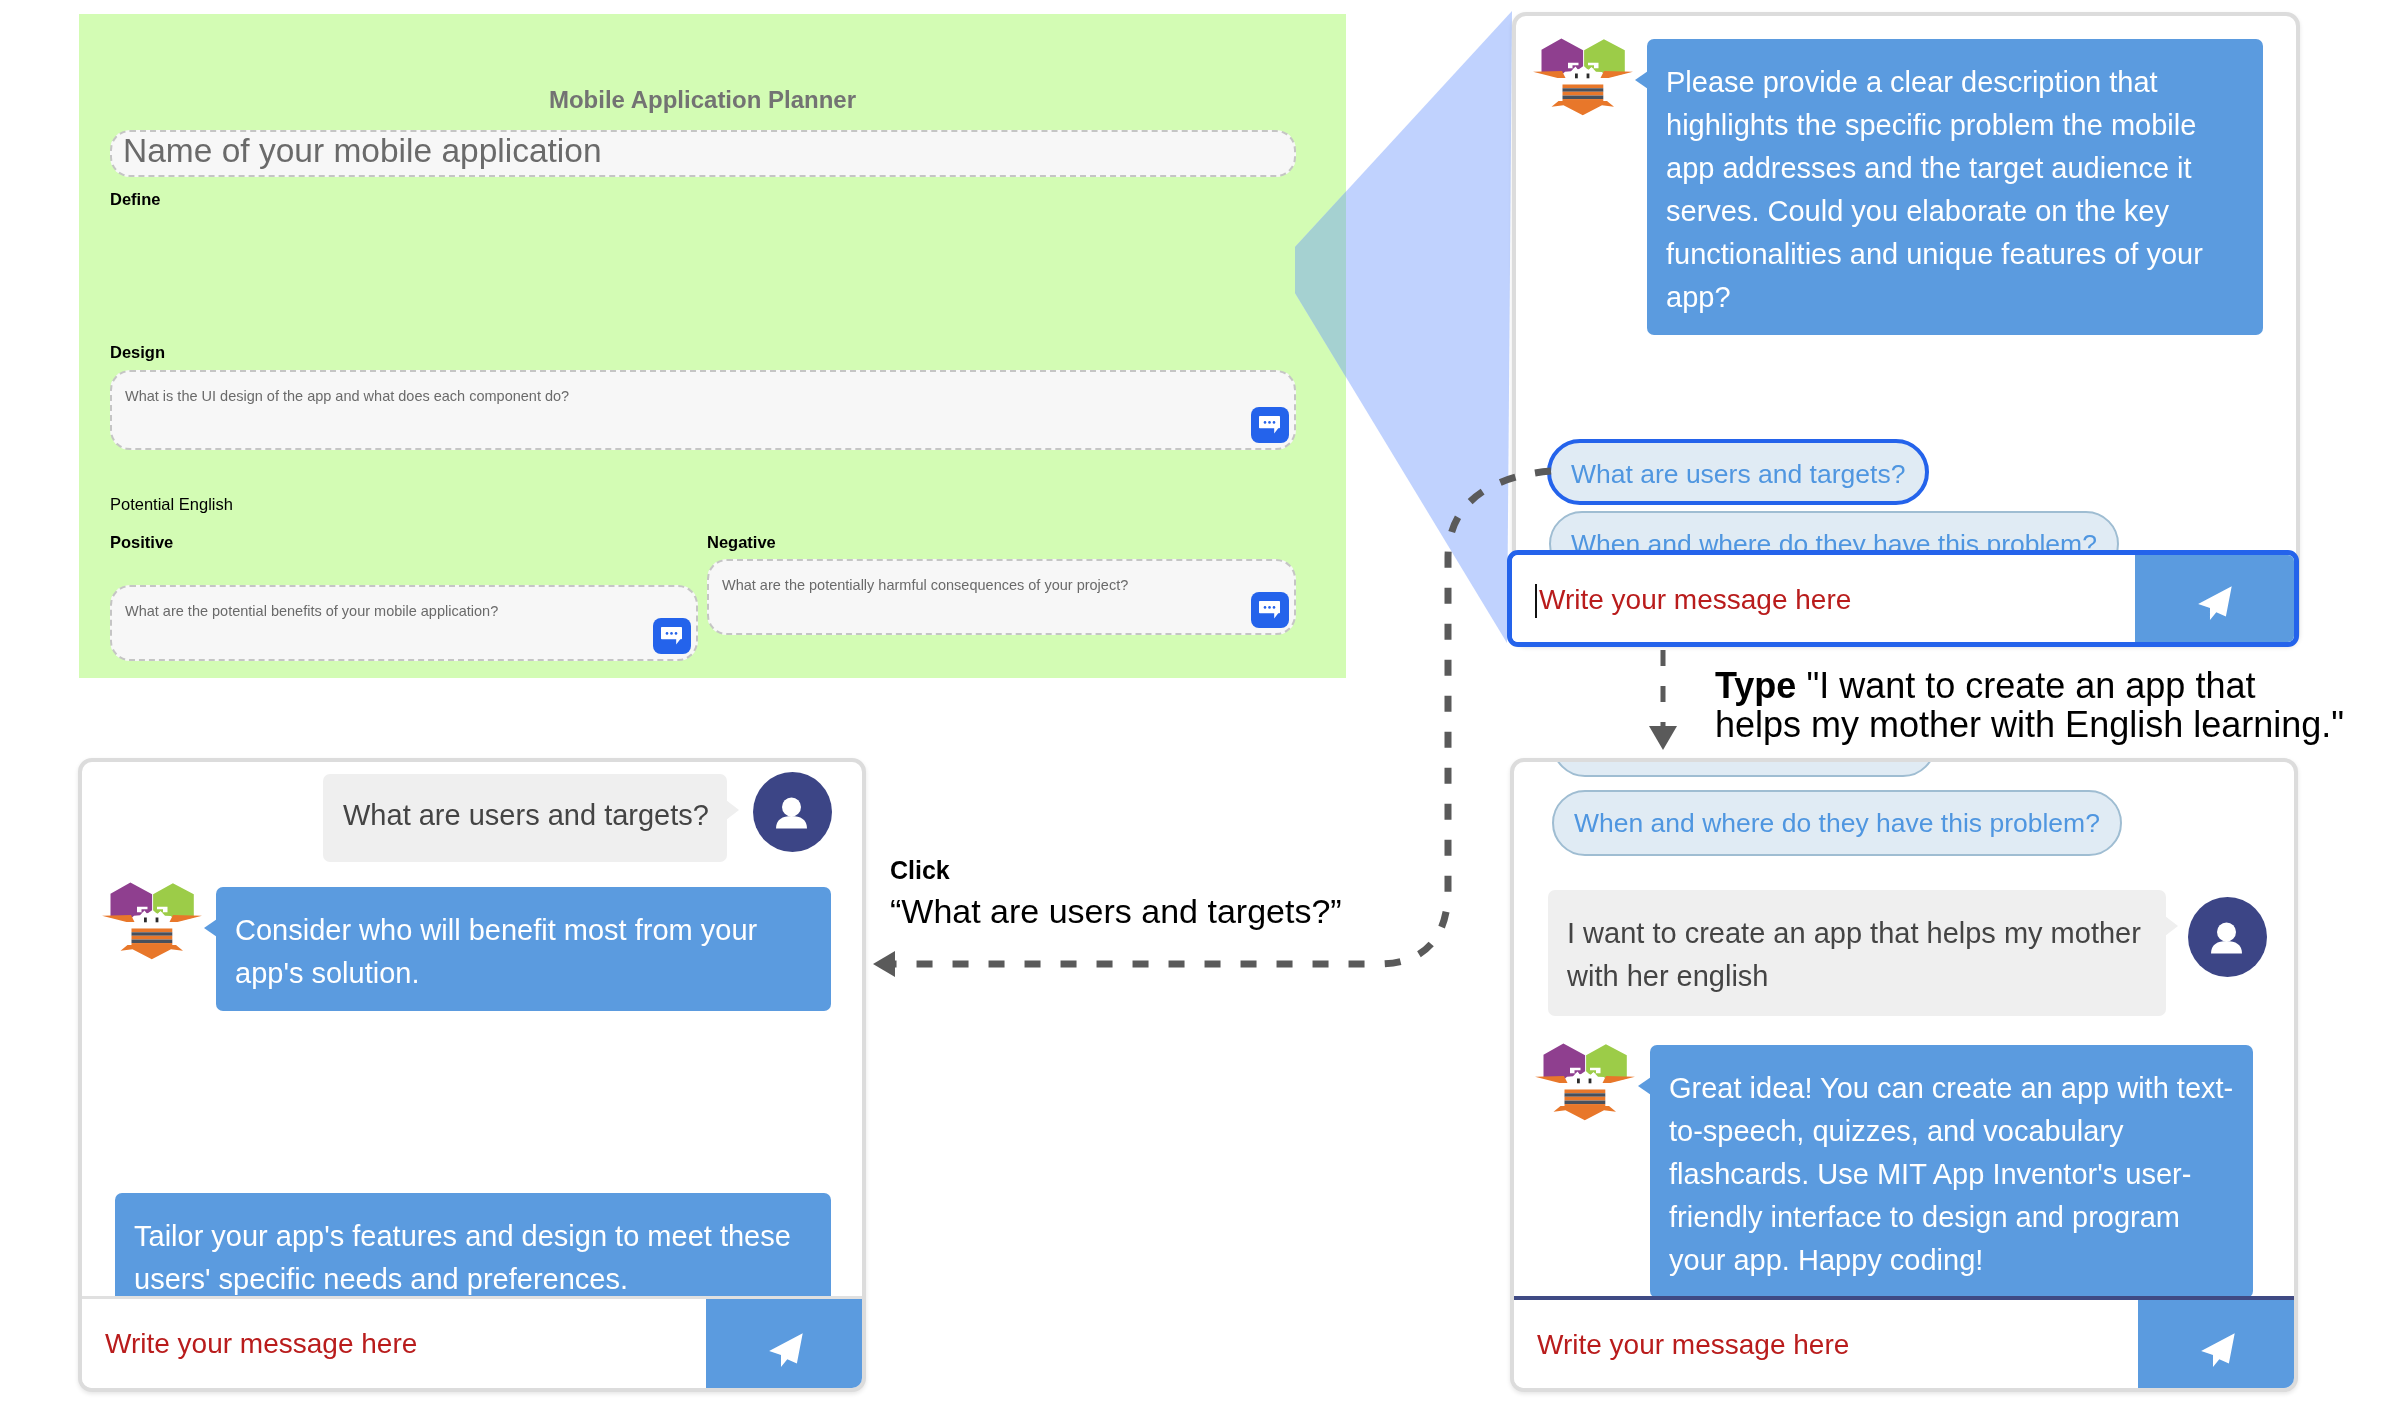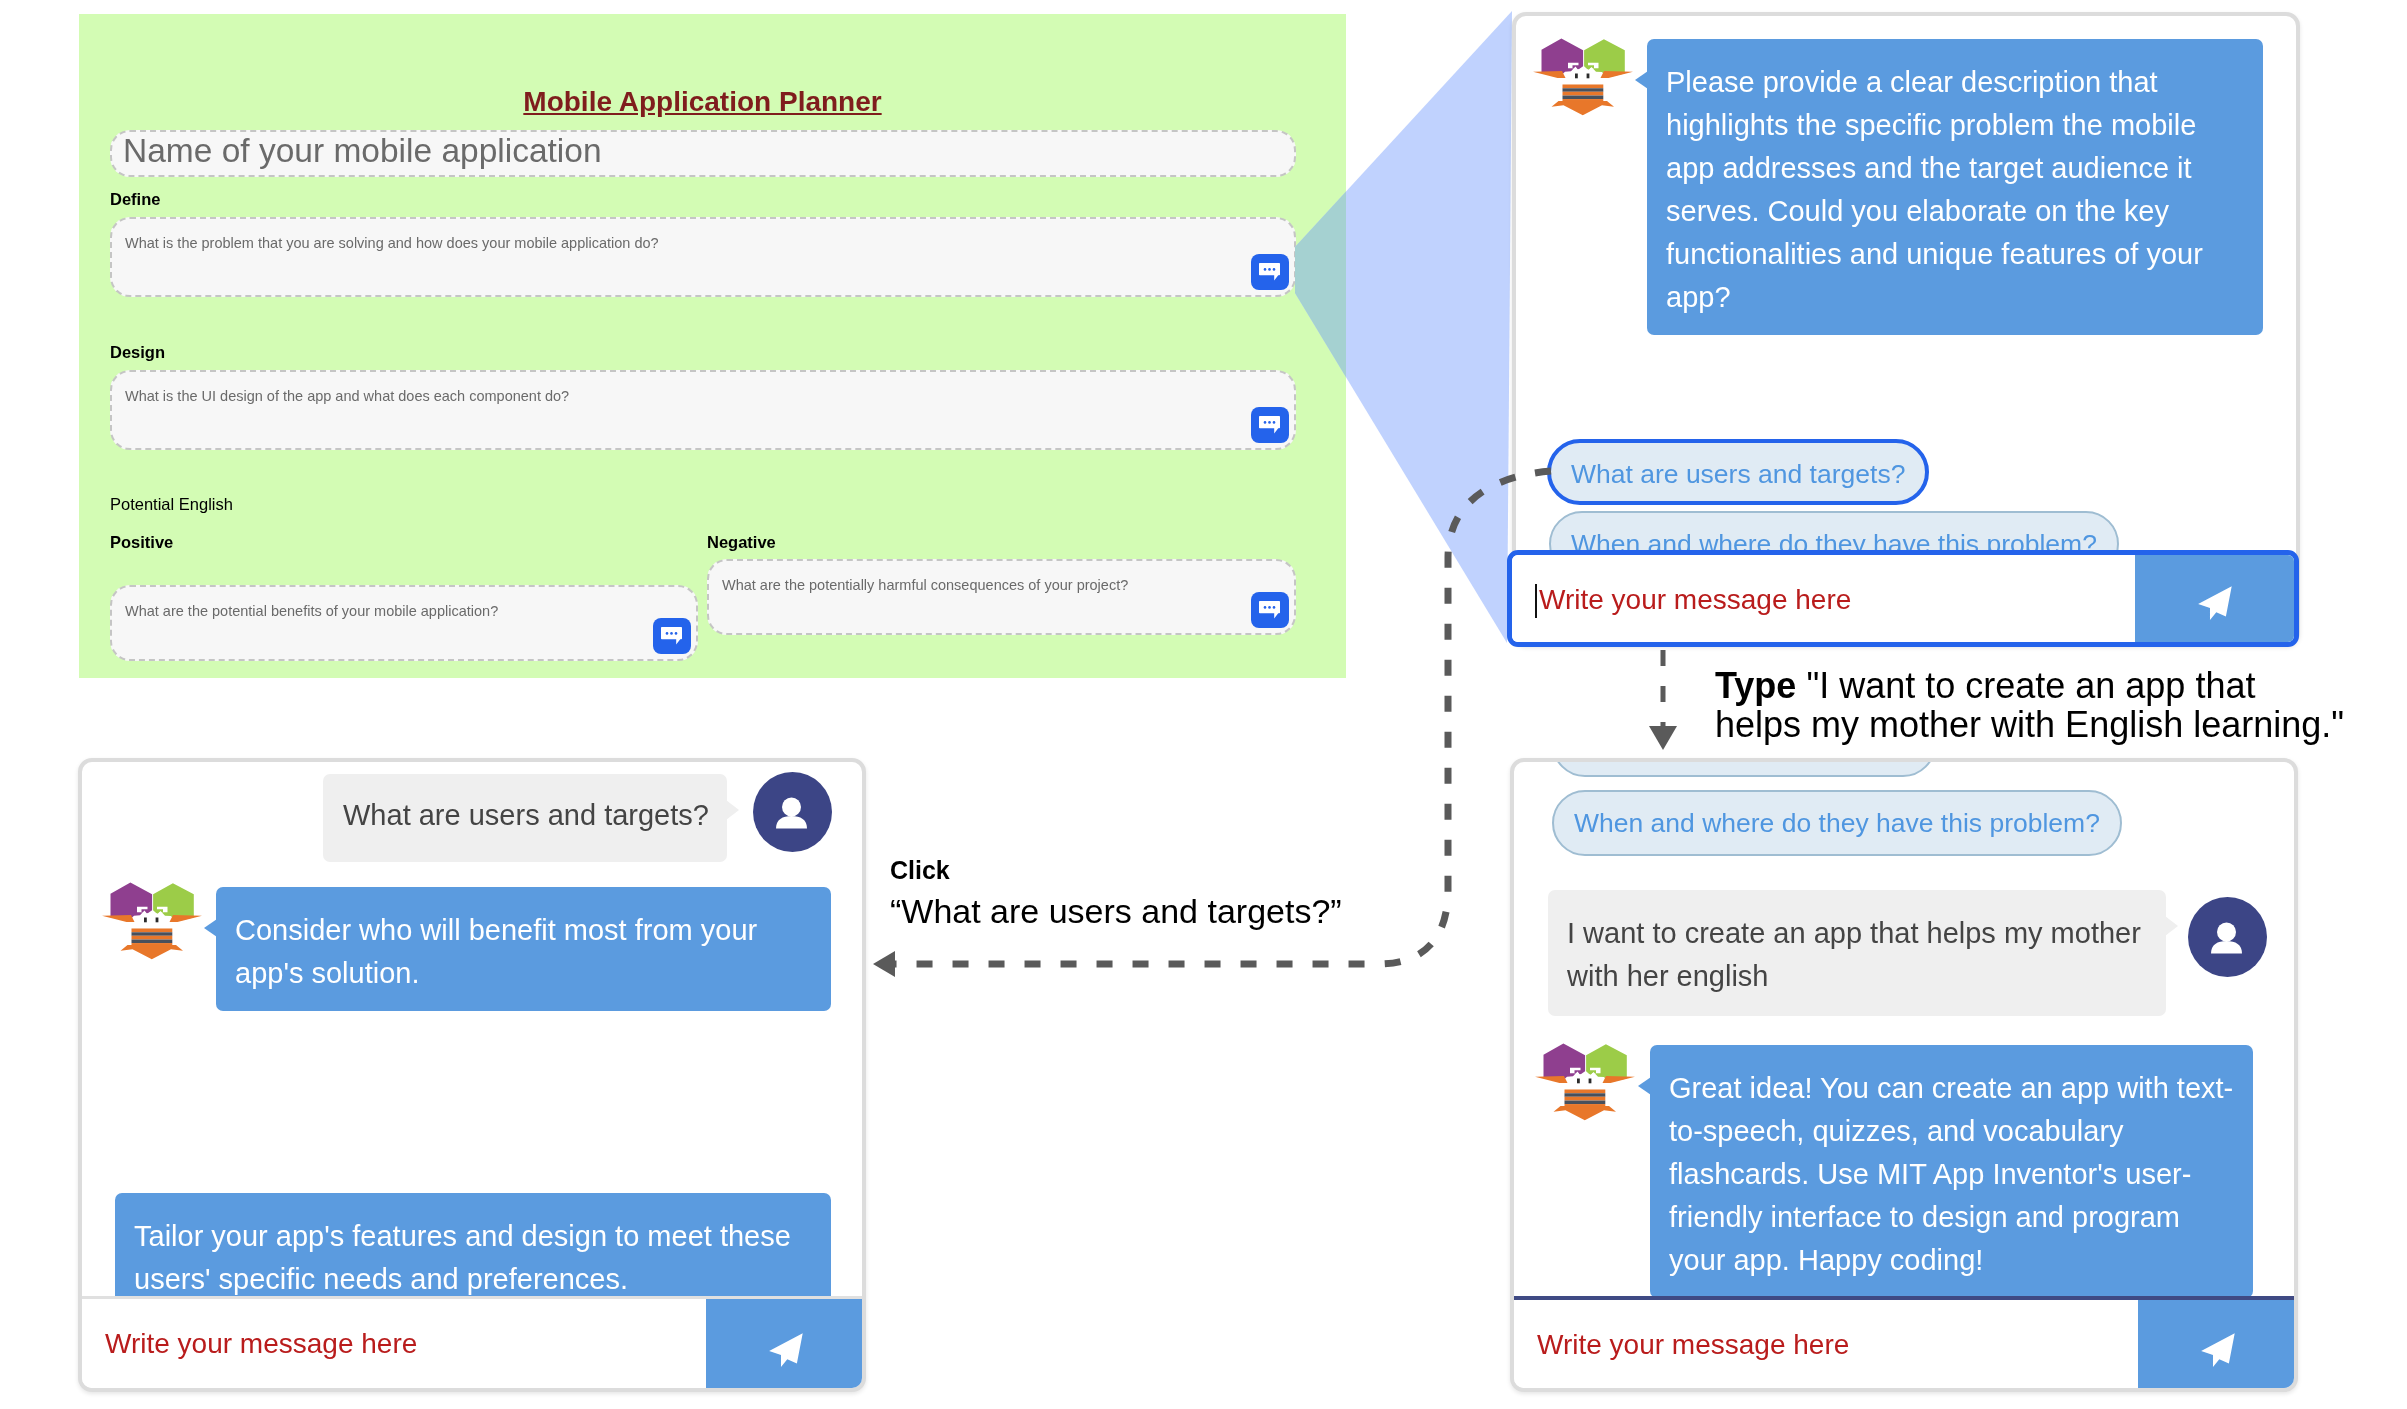--- a/index.html
+++ b/index.html
@@ -3,21 +3,21 @@
 <meta charset="utf-8">
 <style>
   html,body{margin:0;padding:0;background:#ffffff;}
   body{width:2407px;height:1409px;position:relative;overflow:hidden;
        font-family:"Liberation Sans",sans-serif;-webkit-font-smoothing:antialiased;}
   .abs{position:absolute;}
 
   
   #planner{left:79px;top:14px;width:1267px;height:664px;background:#d3fcb4;}
   #planner-title{left:-10px;top:72px;width:1267px;text-align:center;
-     font-size:28px;font-weight:700;color:#7f1d1d;text-decoration:underline;}
+     font-size:24px;font-weight:700;color:#737373;}
   .field{background:#f7f7f7;border:2px dashed #c5c5c5;border-radius:20px;box-sizing:border-box;}
   #app-name{left:31px;top:116px;width:1186px;height:47px;}
   #app-name .ph{position:absolute;left:11px;top:0px;font-size:33.5px;color:#6a6a6a;}
   .sec-label{font-size:16.5px;font-weight:700;color:#000;}
   #lbl-define{left:31px;top:176px;}
   #ta-define{left:31px;top:203px;width:1186px;height:80px;}
   #lbl-design{left:31px;top:329px;}
   #ta-design{left:31px;top:356px;width:1186px;height:80px;}
   .ta-ph{position:absolute;left:13px;top:16px;font-size:14.5px;color:#6a6a6a;}
   #lbl-impacts{left:31px;top:481px;font-size:16.5px;font-weight:400;color:#000;}
@@ -73,31 +73,20 @@
 <body>
 
 <div class="abs" id="planner">
   <div class="abs" id="planner-title">Mobile Application Planner</div>
 
   <div class="field abs" id="app-name">
     <span class="ph">Name of your mobile application</span>
   </div>
 
   <div class="abs sec-label" id="lbl-define">Define</div>
-  <div class="field abs" id="ta-define">
-    <span class="ta-ph">What is the problem that you are solving and how does your mobile application do?</span>
-    <div class="chatbtn" style="right:5px;bottom:5px">
-      <svg width="21" height="18" viewBox="0 0 21 18">
-          <path d="M0 0.8A.8 .8 0 0 1 .8 0h19.4A.8 .8 0 0 1 21 .8v10.6a.8 .8 0 0 1-.8 .8H10.2L.8 12.2A.8 .8 0 0 1 0 11.4z M15.2 12.2 L19.2 12.2 L15.2 17.5 Z" fill="#fff"></path>
-          <circle cx="6" cy="6.4" r="1.3" fill="#2463eb"></circle>
-          <circle cx="10.5" cy="6.4" r="1.3" fill="#2463eb"></circle>
-          <circle cx="15" cy="6.4" r="1.3" fill="#2463eb"></circle>
-        </svg>
-    </div>
-  </div>
 
   <div class="abs sec-label" id="lbl-design">Design</div>
   <div class="field abs" id="ta-design">
     <span class="ta-ph">What is the UI design of the app and what does each component do?</span>
     <div class="chatbtn" style="right:5px;bottom:5px">
       <svg width="21" height="18" viewBox="0 0 21 18">
           <path d="M0 0.8A.8 .8 0 0 1 .8 0h19.4A.8 .8 0 0 1 21 .8v10.6a.8 .8 0 0 1-.8 .8H10.2L.8 12.2A.8 .8 0 0 1 0 11.4z M15.2 12.2 L19.2 12.2 L15.2 17.5 Z" fill="#fff"></path>
           <circle cx="6" cy="6.4" r="1.3" fill="#2463eb"></circle>
           <circle cx="10.5" cy="6.4" r="1.3" fill="#2463eb"></circle>
           <circle cx="15" cy="6.4" r="1.3" fill="#2463eb"></circle>

